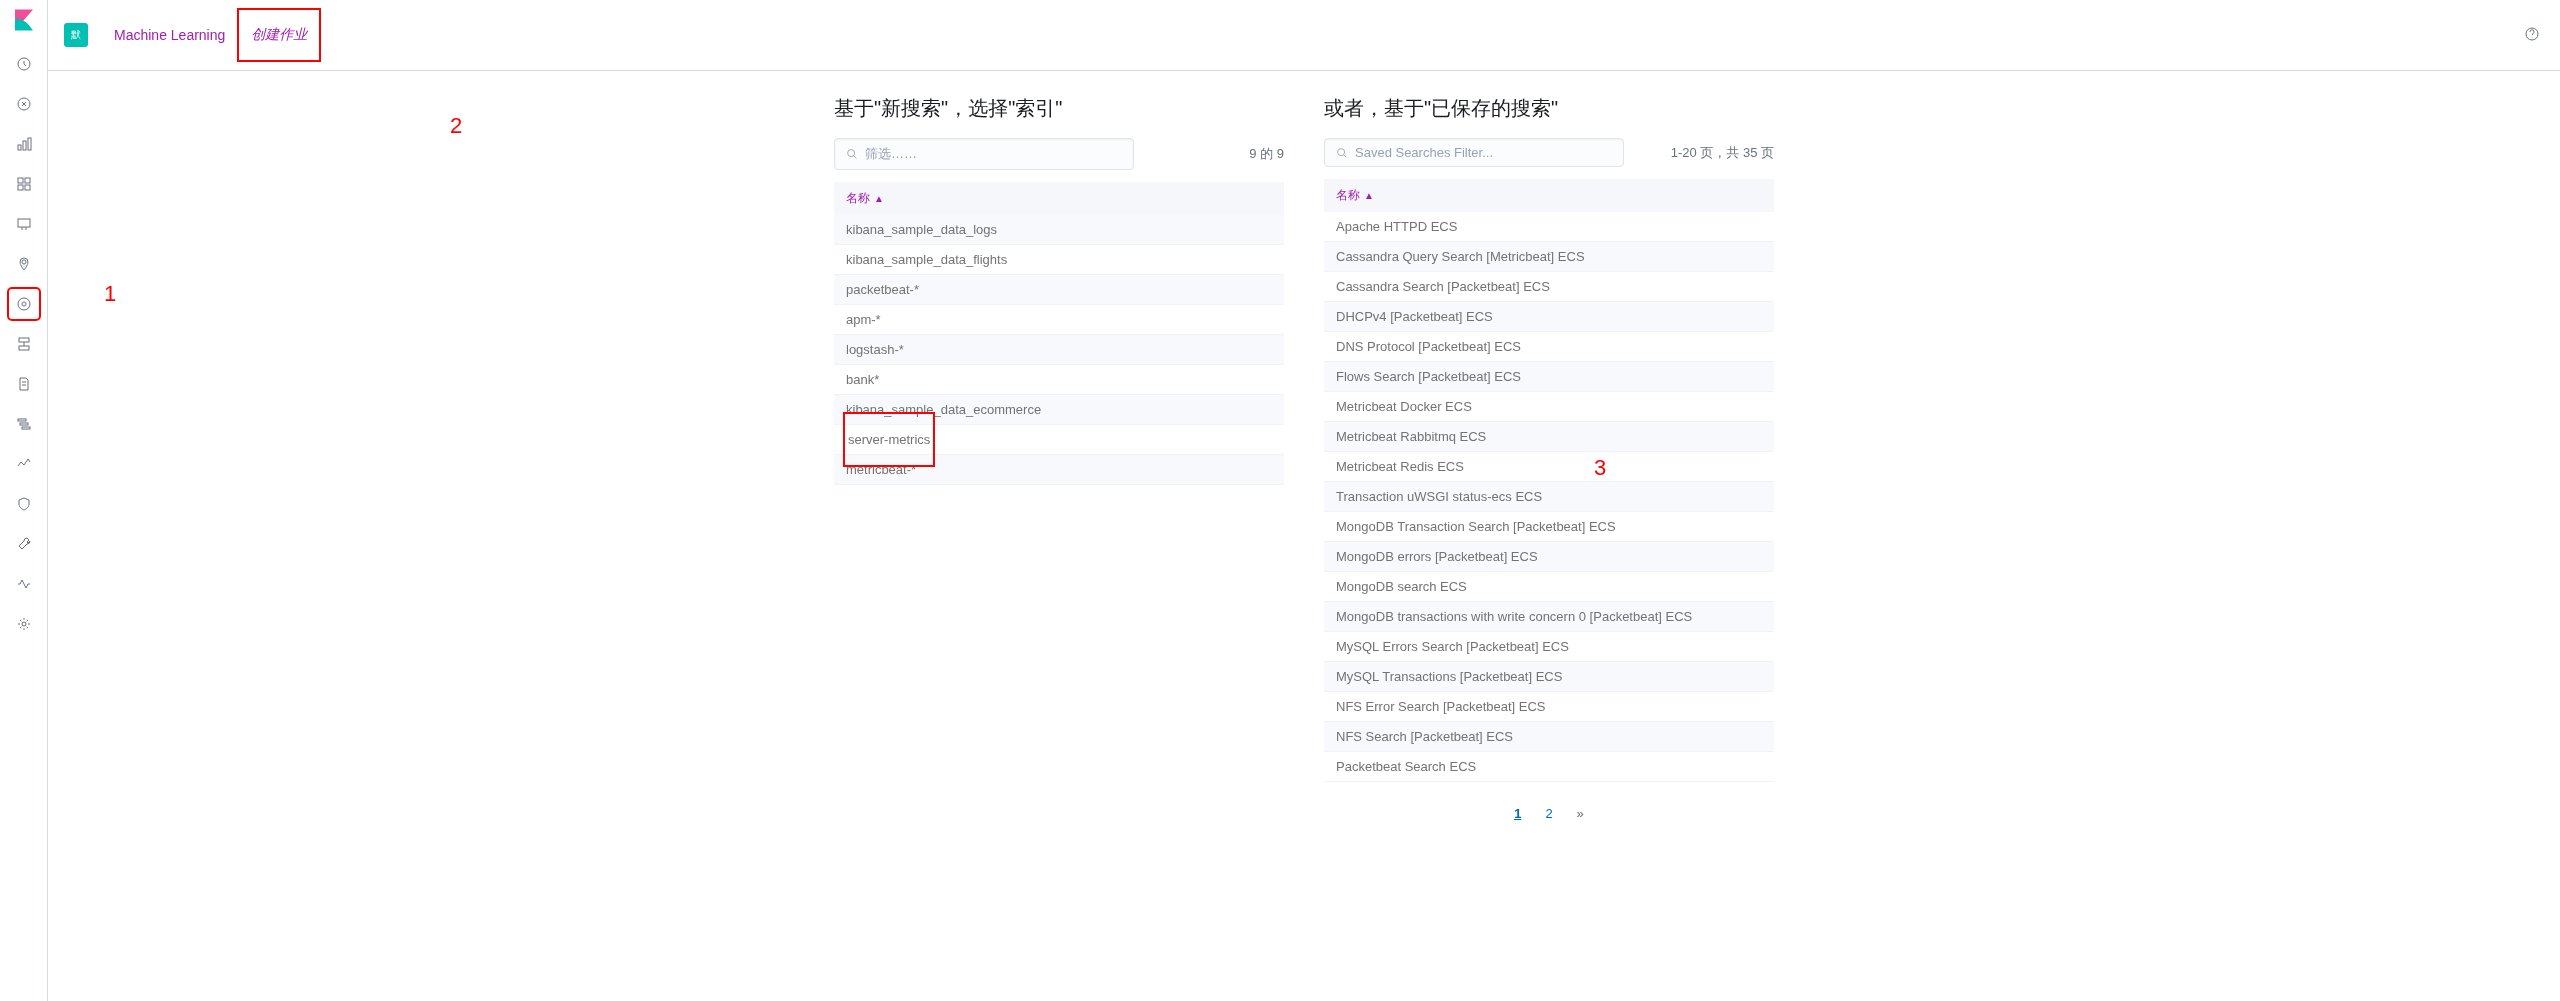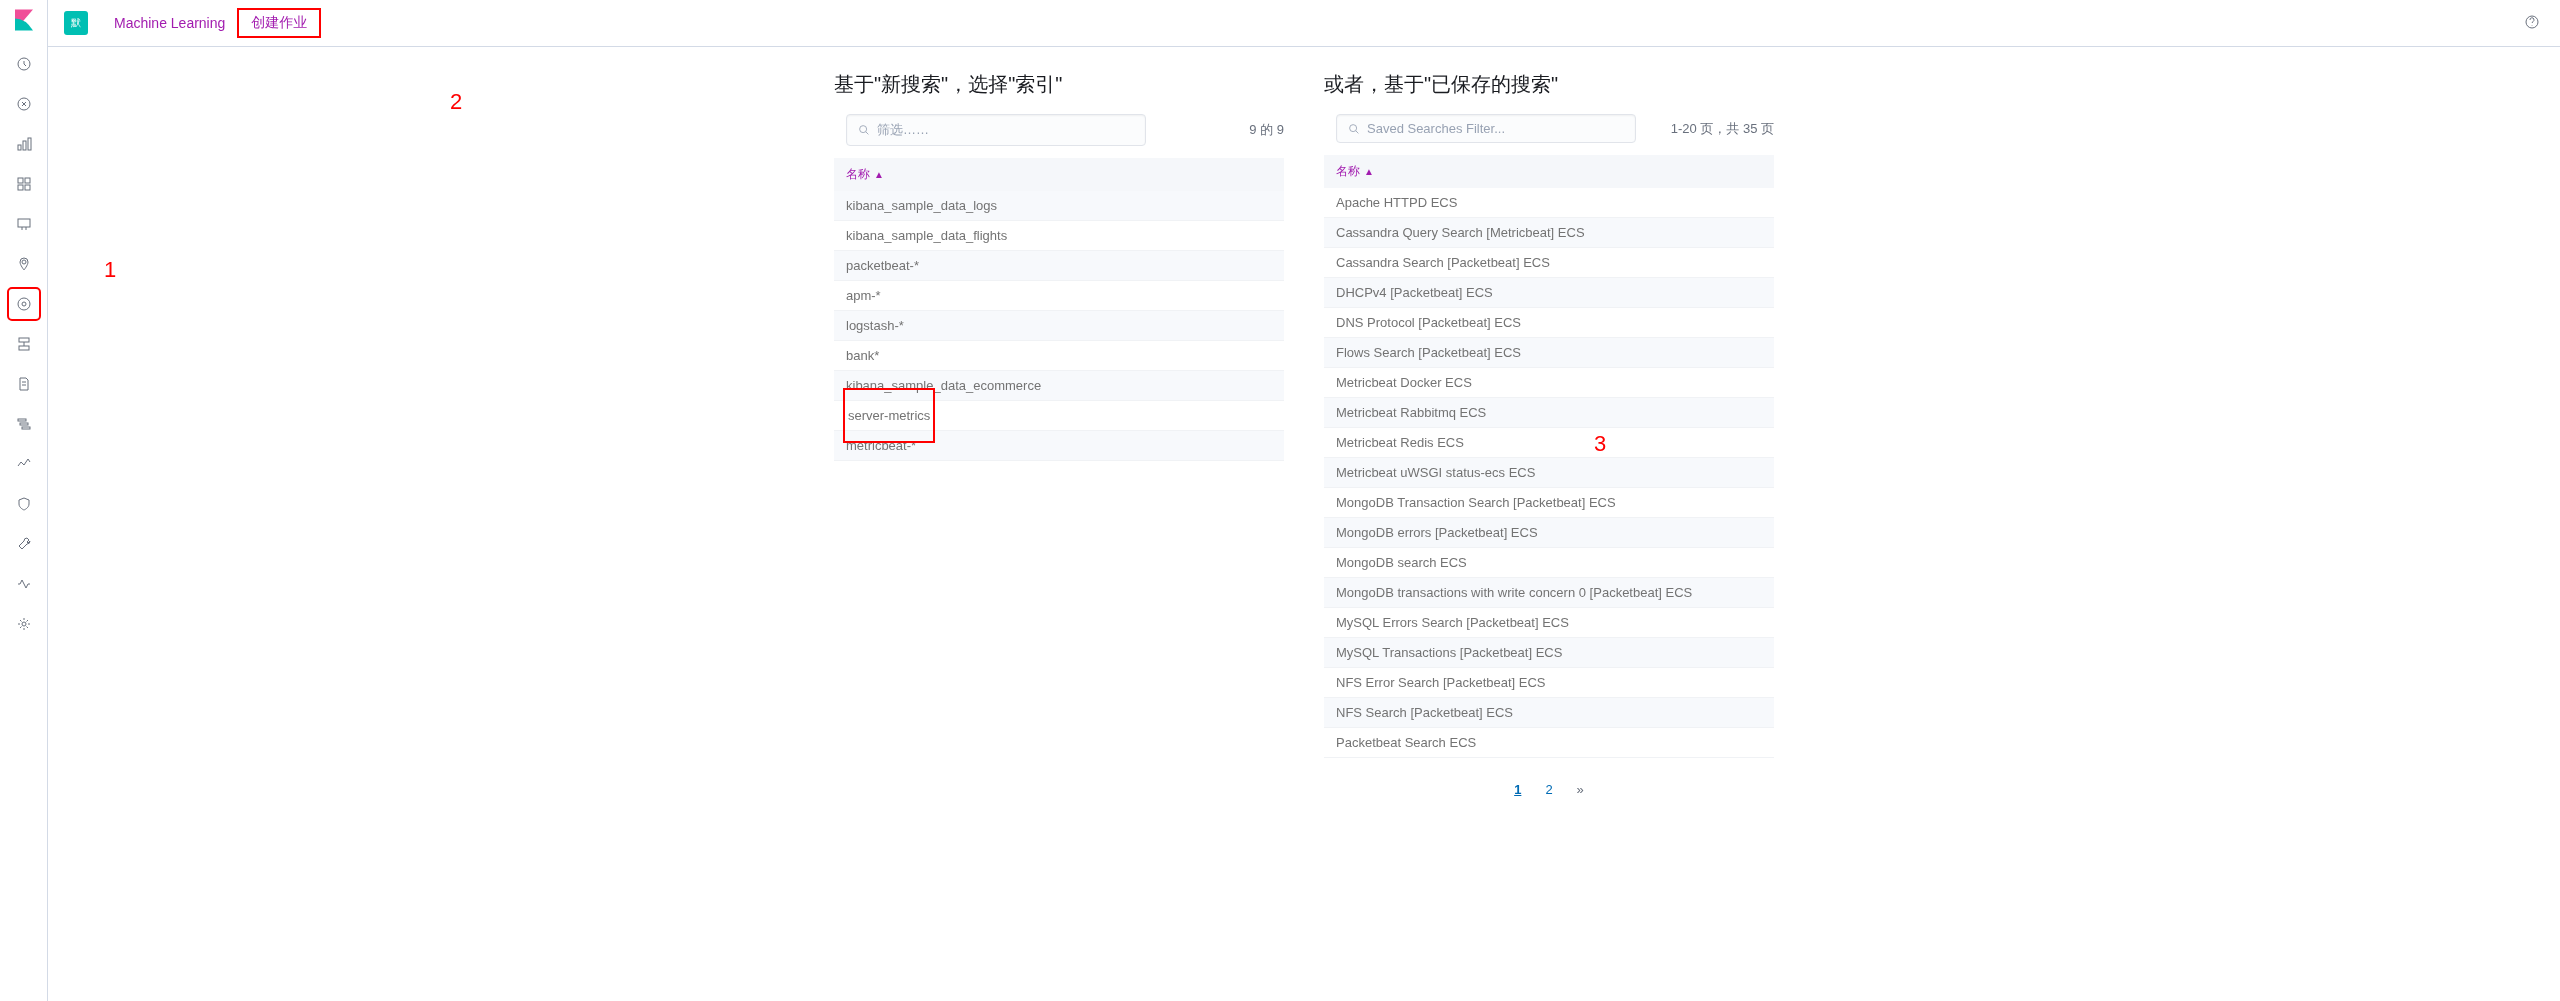--- a/index.html
+++ b/index.html
@@ -8,28 +8,28 @@
 .sidebar { width: 48px; border-right: 1px solid #d3dae6; display: flex; flex-direction: column; align-items: center; padding-top: 8px; }
 .sidebar .logo { width: 24px; height: 24px; margin-bottom: 12px; }
 .sidebar .nav-icon { width: 32px; height: 32px; display: flex; align-items: center; justify-content: center; color: #69707d; margin: 4px 0; cursor: pointer; border-radius: 4px; }
 .sidebar .nav-icon svg { width: 16px; height: 16px; }
 .sidebar .nav-icon.highlighted { outline: 2px solid #f00; outline-offset: -1px; }
 .main { flex: 1; display: flex; flex-direction: column; }
 .header { display: flex; align-items: center; padding: 8px 16px; border-bottom: 1px solid #d3dae6; }
 .app-badge { width: 24px; height: 24px; background: #00bfb3; color: #fff; font-size: 10px; display: flex; align-items: center; justify-content: center; border-radius: 3px; margin-right: 14px; }
 .breadcrumb { display: flex; align-items: center; font-size: 14px; color: #a21caf; }
 .breadcrumb-item { padding: 2px 12px; }
-.breadcrumb-item.last { border: 2px solid #f00; padding: 4px 12px; }
+.breadcrumb-item.last { border: 2px solid #f00; padding: 16px 12px; font-style: italic; }
 .header-spacer { flex: 1; }
 .header-icon { color: #69707d; padding: 4px; }
 .content { flex: 1; padding: 24px 16px; display: flex; justify-content: center; position: relative; }
 .columns { display: flex; gap: 40px; }
 .col { width: 450px; }
 .col-title { font-size: 20px; font-weight: 400; color: #1a1c21; margin-bottom: 16px; }
-.filter-row { display: flex; align-items: center; justify-content: space-between; margin-bottom: 12px; margin-left: 12px; }
+.filter-row { display: flex; align-items: center; justify-content: space-between; margin-bottom: 12px; }
 .filter-input { display: flex; align-items: center; background: #fbfcfd; border: 1px solid #e1e4ea; border-radius: 4px; padding: 6px 10px; width: 300px; color: #98a2b3; box-shadow: inset 0 1px 2px rgba(0,0,0,0.05); }
 .filter-input svg { width: 14px; height: 14px; margin-right: 6px; }
 .filter-input span { font-size: 13px; }
 .count-text { font-size: 13px; color: #69707d; }
 .table-header { background: #f5f7fa; padding: 8px 12px; font-size: 12px; color: #a21caf; display: flex; align-items: center; }
 .sort-arrow { margin-left: 4px; font-size: 10px; }
 .table-row { padding: 7px 12px; font-size: 13px; border-bottom: 1px solid #f0f2f5; }
 .table-row:nth-child(even) { background: #f7f9fc; }
 .table-row a { color: #737373; text-decoration: none; cursor: pointer; }
 .table-row.highlighted a { outline: 2px solid #f00; outline-offset: 1px; padding: 17px 2px; }
@@ -216,21 +216,21 @@
           <div id="right-rows">
               <div class="table-row"><a>Apache HTTPD ECS</a></div>
               <div class="table-row"><a>Cassandra Query Search [Metricbeat] ECS</a></div>
               <div class="table-row"><a>Cassandra Search [Packetbeat] ECS</a></div>
               <div class="table-row"><a>DHCPv4 [Packetbeat] ECS</a></div>
               <div class="table-row"><a>DNS Protocol [Packetbeat] ECS</a></div>
               <div class="table-row"><a>Flows Search [Packetbeat] ECS</a></div>
               <div class="table-row"><a>Metricbeat Docker ECS</a></div>
               <div class="table-row"><a>Metricbeat Rabbitmq ECS</a></div>
               <div class="table-row"><a>Metricbeat Redis ECS</a></div>
-              <div class="table-row"><a>Metricbeat uWSGI status-ecs ECS</a></div>
+              <div class="table-row"><a>Transaction uWSGI status-ecs ECS</a></div>
               <div class="table-row"><a>MongoDB Transaction Search [Packetbeat] ECS</a></div>
               <div class="table-row"><a>MongoDB errors [Packetbeat] ECS</a></div>
               <div class="table-row"><a>MongoDB search ECS</a></div>
               <div class="table-row"><a>MongoDB transactions with write concern 0 [Packetbeat] ECS</a></div>
               <div class="table-row"><a>MySQL Errors Search [Packetbeat] ECS</a></div>
               <div class="table-row"><a>MySQL Transactions [Packetbeat] ECS</a></div>
               <div class="table-row"><a>NFS Error Search [Packetbeat] ECS</a></div>
               <div class="table-row"><a>NFS Search [Packetbeat] ECS</a></div>
               <div class="table-row"><a>Packetbeat Search ECS</a></div>
             </div>

